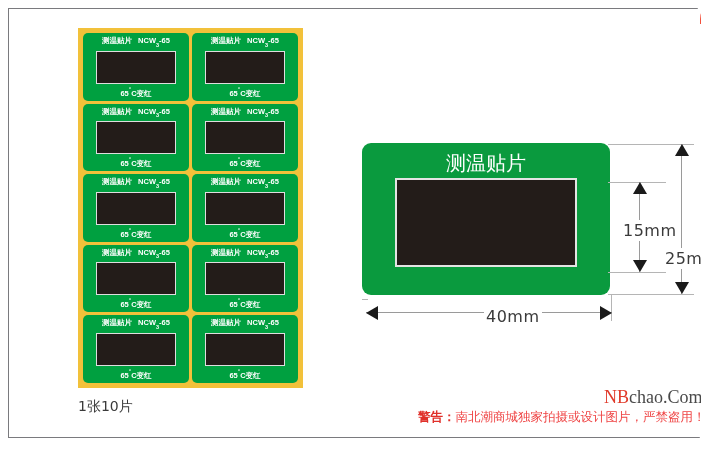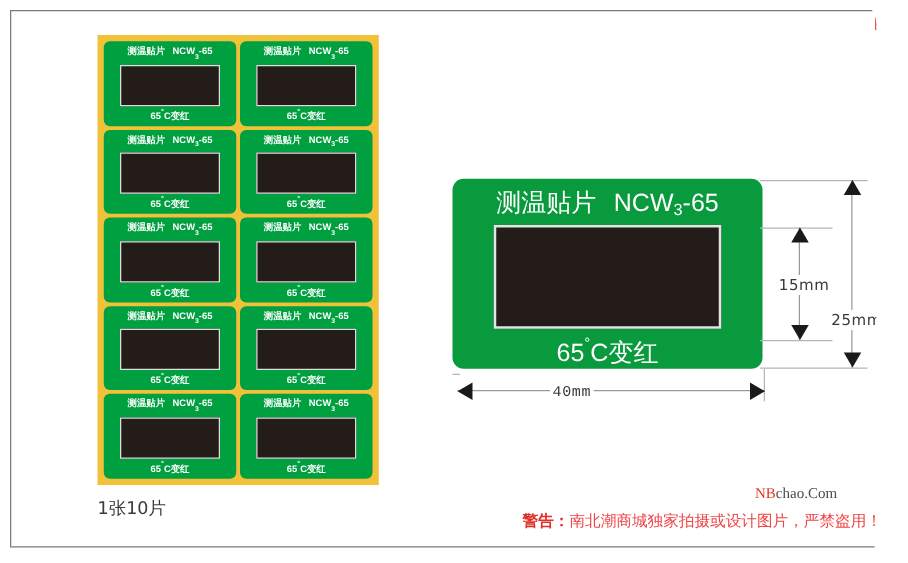--- a/index.html
+++ b/index.html
@@ -229,36 +229,36 @@
     width: 0;
     height: 0;
     border-top: 7px solid transparent;
     border-bottom: 7px solid transparent;
   }
   .arrow-left { left: 0; border-right: 12px solid #1a1a1a; }
   .arrow-right { right: 0; border-left: 12px solid #1a1a1a; }
 
   .dim-label {
     position: absolute;
-    font-size: 12px;
+    font-size: 16px;
     color: #3a3a3a;
     font-family: "DejaVu Sans", "Liberation Sans", sans-serif;
     letter-spacing: 0.5px;
     white-space: nowrap;
     background: #ffffff;
     padding: 1px 2px;
   }
 
   
   .watermark {
     position: absolute;
     left: 604px;
     top: 387px;
     font-family: "Liberation Serif", "DejaVu Serif", serif;
-    font-size: 12px;
+    font-size: 18px;
     white-space: nowrap;
   }
   .watermark .nb { color: #e03a2a; }
   .watermark .rest { color: #4a4a4a; }
 
   .warning {
     position: absolute;
     left: 418px;
     top: 409px;
     font-size: 12.5px;
@@ -363,24 +363,22 @@
         <div class="mini-window"></div>
         <div class="mini-foot"><span>65</span><span class="deg">°</span><span>C变红</span></div>
       </div>
     </div>
   <div class="sheet-caption">1张10片</div>
 
   <div class="big-wrap">
     <div class="big">
       <div class="big-head">
         <span>测温贴片</span>
-        <span><span>NCW</span><span class="sub">3</span><span>-65</span></span>
       </div>
       <div class="big-window"></div>
-      <div class="big-foot"><span>65</span><span class="deg">°</span><span>C变红</span></div>
     </div>
   </div>
 
   <div class="ext" style="left:608px; top:144px; width:86px;"></div>
   <div class="ext" style="left:608px; top:182px; width:58px;"></div>
   <div class="ext" style="left:608px; top:272px; width:58px;"></div>
   <div class="ext" style="left:608px; top:294px; width:86px;"></div>
   <div class="ext" style="left:362px; top:299px; width:6px;"></div>
   <div class="ext-v" style="left:611px; top:295px; height:26px;"></div>
 
@@ -396,21 +394,21 @@
     <div class="arrow-up"></div>
     <div class="arrow-down"></div>
   </div>
   <div class="dim-label" style="left:663px; top:220px;margin-top:28px;">25mm</div>
 
   <div class="dim-h" style="left:366px; top:303px; width:246px;">
     <div class="shaft-h"></div>
     <div class="arrow-left"></div>
     <div class="arrow-right"></div>
   </div>
-  <div class="dim-label" style="left:440px; top:306px;font-family:Liberation Mono, monospace;">40mm</div>
+  <div class="dim-label" style="left:484px; top:306px;">40mm</div>
 
   <div class="watermark">
     <span class="nb">NB</span><span class="rest">chao.Com</span>
   </div>
 
   <div class="warning">
     <span class="w-red">警告：</span><span class="w-dark">南北潮商城独家拍摄或设计图片，严禁盗用！</span>
   </div>
 
 </div>

